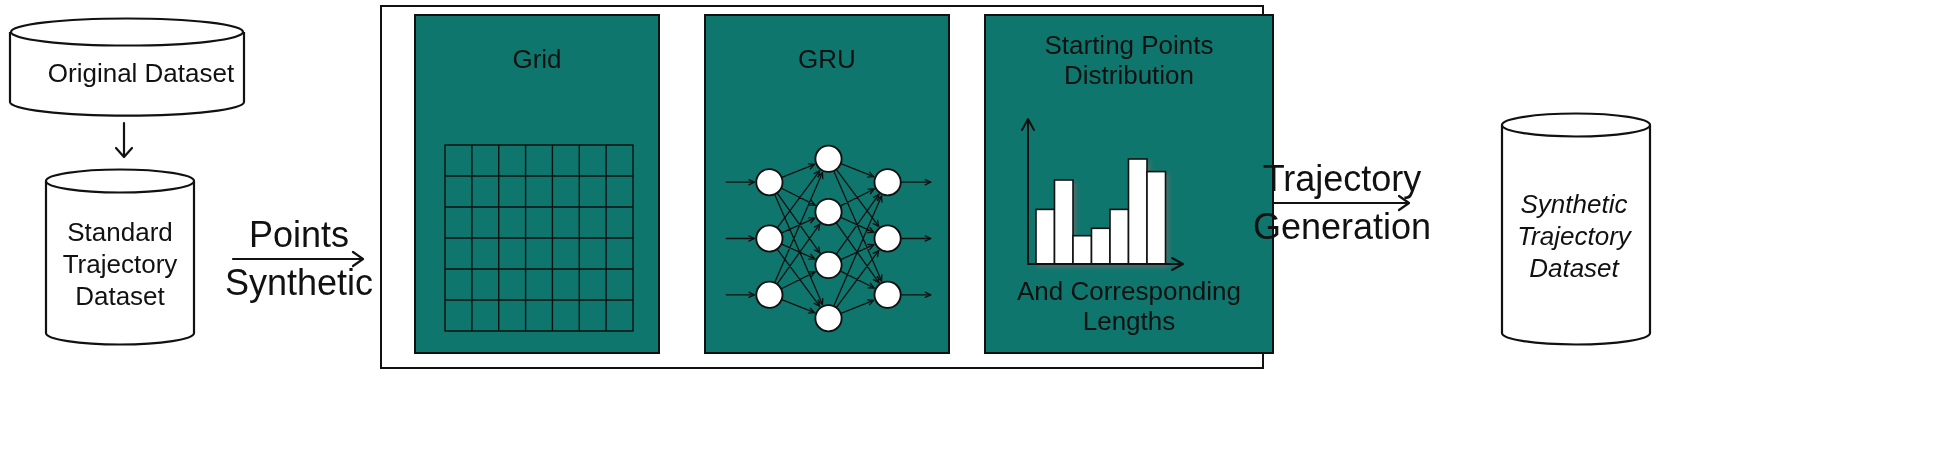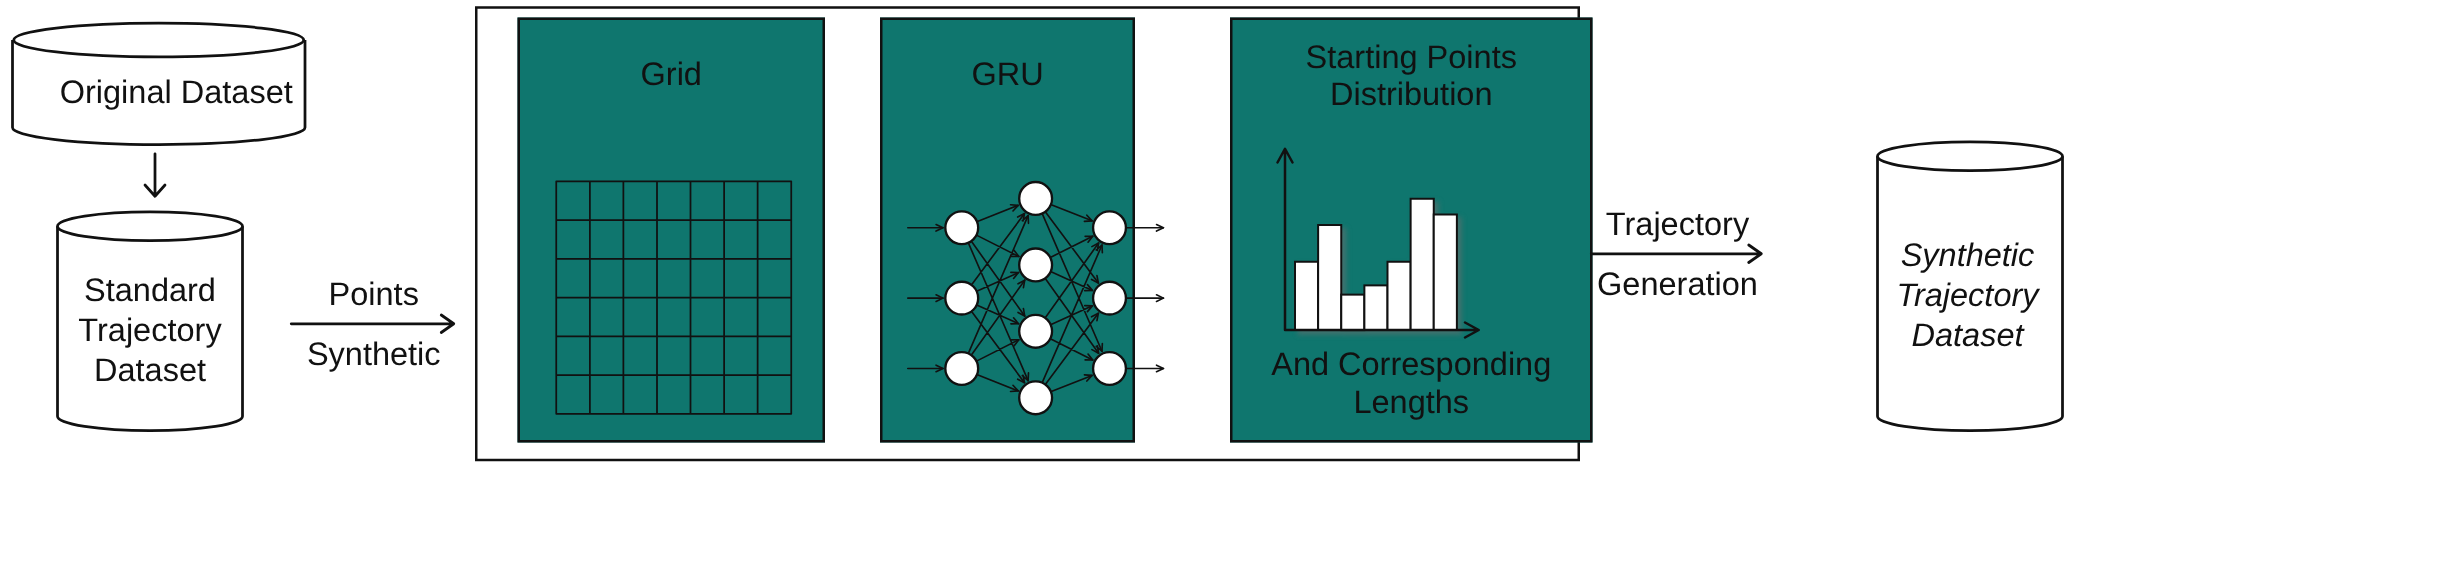--- a/index.html
+++ b/index.html
@@ -10,21 +10,21 @@
 
   .shape { fill:#fff; stroke:#111; stroke-width:2.2; }
   .ln { fill:none; stroke:#111; stroke-width:2.2; stroke-linecap:round; stroke-linejoin:round; }
   .thin { fill:none; stroke:#111; stroke-width:1.4; stroke-linecap:round; stroke-linejoin:round; }
   .axis { fill:none; stroke:#111; stroke-width:2; stroke-linecap:round; stroke-linejoin:round; }
 
   .cyl-label { position:absolute; inset:0; display:flex; align-items:center; justify-content:center;
                text-align:center; font-size:26px; line-height:32px; }
 
   .arrow-group { position:absolute; display:flex; flex-direction:column; align-items:center; }
-  .arrow-label { font-size:26px; text-align:center; line-height:30px; white-space:nowrap; }
+  .arrow-label { font-size:36px; text-align:center; line-height:30px; white-space:nowrap; }
 
   .outer-box { position:absolute; border:2.6px solid #111; background:#fff; }
   .panel { position:absolute; border:2.2px solid #111; background:#0f766e; }
   .panel-title { position:absolute; left:8px; right:8px; text-align:center; font-size:26px; line-height:30px; }
 
   .nn-node circle { fill:#fff; stroke:#111; stroke-width:2; }
   .bars rect { fill:#fff; stroke:#111; stroke-width:1.6; }
   .bars { filter:drop-shadow(3px 3px 2px rgba(110,110,110,0.55)); }
 </style>
 </head>
@@ -62,21 +62,21 @@
 
   <div class="outer-box" style="left:380px; top:5px; width:884px; height:364px;"></div>
 
   <div class="panel" style="left:414px; top:14px; width:246px; height:340px;">
     <div class="panel-title" style="top:28px;">Grid</div>
     <svg class="abs" style="left:28px; top:128px;" width="190" height="188" viewBox="0 0 190 188">
       <path class="thin" d="M1.0 1V187M27.9 1V187M54.7 1V187M81.6 1V187M108.4 1V187M135.3 1V187M162.1 1V187M189.0 1V187M1 1.0H189M1 32.0H189M1 63.0H189M1 94.0H189M1 125.0H189M1 156.0H189M1 187.0H189"></path>
     </svg>
   </div>
 
-  <div class="panel" style="left:704px; top:14px; width:204px; height:340px;">
+  <div class="panel" style="left:704px; top:14px; width:246px; height:340px;">
     <div class="panel-title" style="top:28px;">GRU</div>
     <svg class="abs" style="left:5px; top:124px;" width="235" height="197" viewBox="0 0 250 210">
       <path class="thin" d="M75.9 39.5L110.1 25.9M75.4 51.7L110.7 69.5M70.7 57.2L115.7 120.3M68.0 58.8L118.6 175.3M70.9 92.9L115.5 32.9M75.7 98.8L110.4 83.2M75.7 111.2L110.4 126.8M70.9 117.1L115.5 177.1M68.0 151.2L118.6 34.7M70.7 152.8L115.7 89.7M75.4 158.3L110.7 140.5M75.9 170.5L110.1 184.1M138.9 25.5L173.1 39.1M133.9 32.1L178.5 92.1M131.0 33.8L181.6 150.3M138.4 69.9L173.7 52.2M138.7 82.8L173.4 98.4M133.7 88.9L178.7 152.0M133.7 121.1L178.7 58.0M138.7 127.2L173.4 111.6M138.4 140.1L173.7 157.8M131.0 176.2L181.6 59.7M133.9 177.9L178.5 117.9M138.9 184.5L173.1 170.9M16 45.0L46 45.0M16 105.0L46 105.0M16 165.0L46 165.0M203 45.0L234 45.0M203 105.0L234 105.0M203 165.0L234 165.0"></path>
       <path class="thin" d="M103.6 25.4L110.1 25.9L105.7 30.7M106.7 64.3L110.7 69.5L104.2 69.4M114.6 113.9L115.7 120.3L110.0 117.2M118.9 168.8L118.6 175.3L113.7 171.1M109.7 35.9L115.5 32.9L114.3 39.2M103.9 83.1L110.4 83.2L106.2 88.2M106.2 121.8L110.4 126.8L103.9 126.9M114.3 170.8L115.5 177.1L109.7 174.1M113.7 38.9L118.6 34.7L118.9 41.2M110.0 92.8L115.7 89.7L114.6 96.1M104.2 140.6L110.7 140.5L106.7 145.7M105.7 179.3L110.1 184.1L103.6 184.6M168.7 34.3L173.1 39.1L166.6 39.6M177.3 85.8L178.5 92.1L172.7 89.1M181.9 143.8L181.6 150.3L176.7 146.1M167.2 52.3L173.7 52.2L169.7 57.3M169.2 93.5L173.4 98.4L166.9 98.6M177.6 145.6L178.7 152.0L173.0 148.9M173.0 61.1L178.7 58.0L177.6 64.4M166.9 111.4L173.4 111.6L169.2 116.5M169.7 152.7L173.7 157.8L167.2 157.7M176.7 63.9L181.6 59.7L181.9 66.2M172.7 120.9L178.5 117.9L177.3 124.2M166.6 170.4L173.1 170.9L168.7 175.7M40.1 42.2L46.0 45.0L40.1 47.8M40.1 102.2L46.0 105.0L40.1 107.8M40.1 162.2L46.0 165.0L40.1 167.8M228.1 42.2L234.0 45.0L228.1 47.8M228.1 102.2L234.0 105.0L228.1 107.8M228.1 162.2L234.0 165.0L228.1 167.8"></path>
       <g class="nn-node">
           <circle cx="62" cy="45.0" r="14"></circle>
           <circle cx="62" cy="105.0" r="14"></circle>
           <circle cx="62" cy="165.0" r="14"></circle>
           <circle cx="125" cy="20.0" r="14"></circle>
           <circle cx="125" cy="76.7" r="14"></circle>

